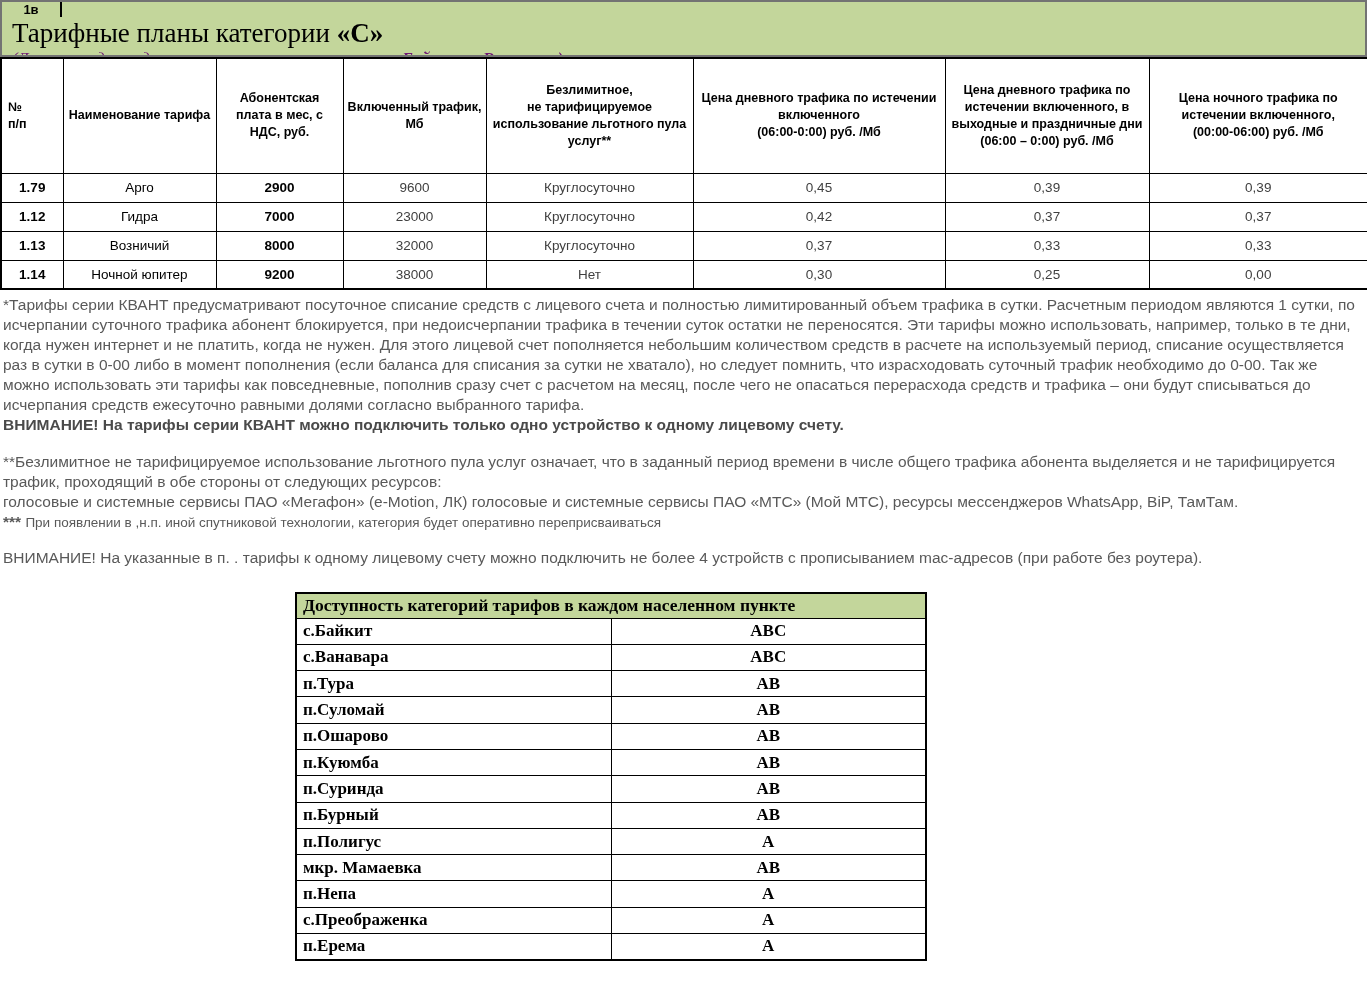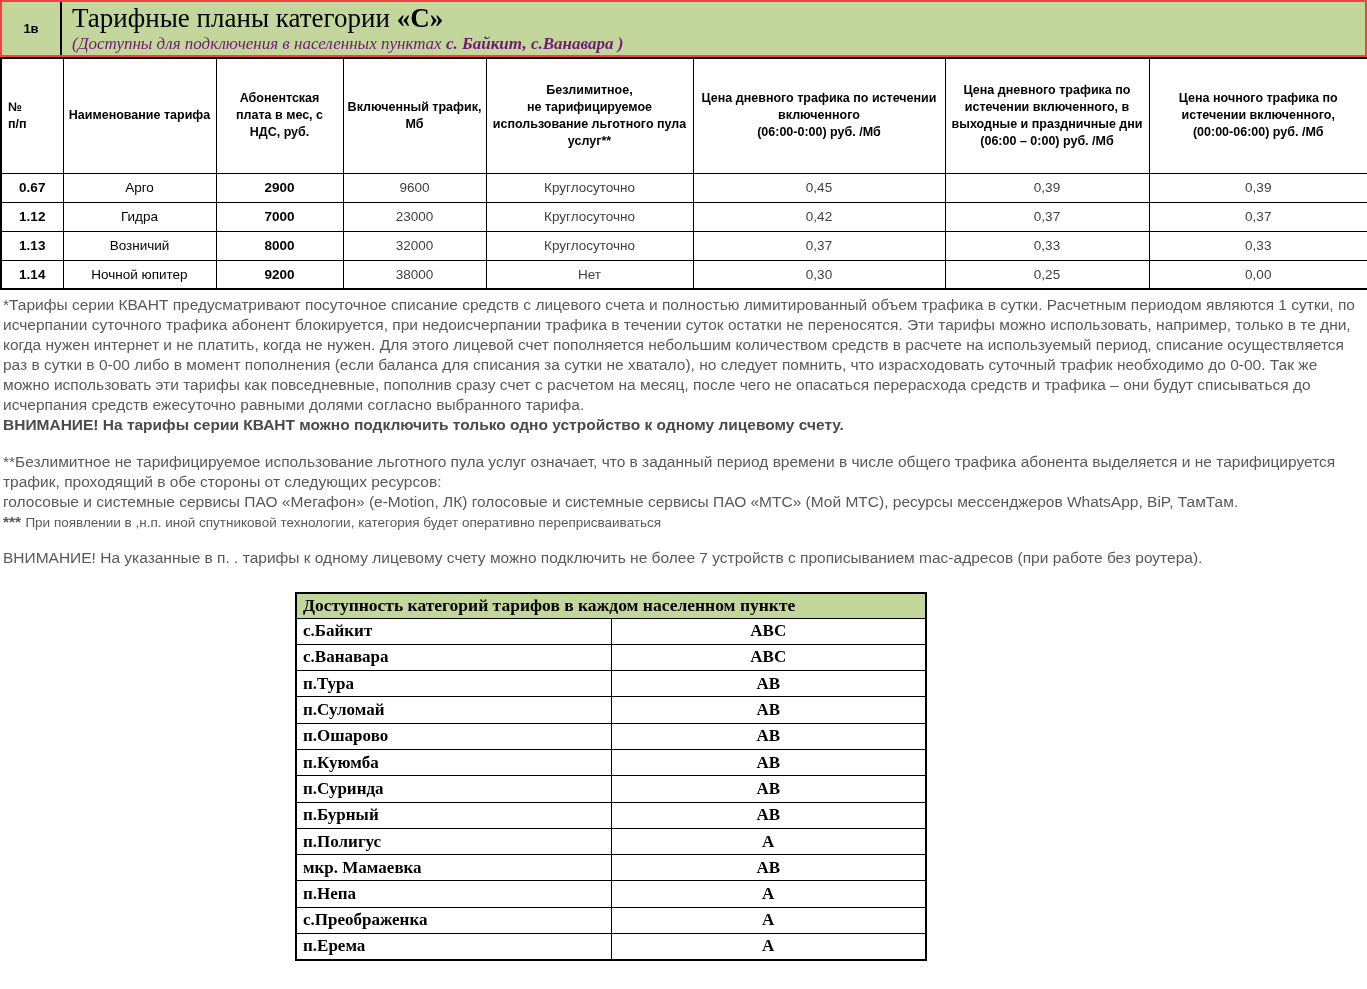--- a/index.html
+++ b/index.html
@@ -10,21 +10,22 @@
     color: #000;
   }
   .page { width: 1367px; position: relative; background: #fff; }
 
   
   .doc-header {
     display: flex;
     width: 1367px;
     height: 57px;
     background: #c3d69b;
-    border: 2px solid #ef4444;
+    border: 2px solid #737373;
+    flex-direction: column;
   }
   .badge-cell {
     width: 60px;
     border-right: 2px solid #000;
     display: flex; align-items: center; justify-content: center;
     font-size: 13px; font-weight: bold;
   }
   .title-cell { flex: 1; padding: 1px 8px 0 10px; overflow: hidden; }
   .title-line {
     font-family: "Liberation Serif", serif;
@@ -146,21 +147,21 @@
         <th>Цена  дневного трафика по истечении включенного
 (06:00-0:00) руб. /Мб</th>
         <th>Цена  дневного трафика по истечении включенного, в выходные и праздничные дни (06:00 – 0:00)  руб. /Мб</th>
         <th>Цена ночного трафика по истечении включенного,
 (00:00-06:00) руб. /Мб</th>
       </tr>
     </thead>
     <tbody>
 
         <tr>
-          <td class="c-num">0.67</td>
+          <td class="c-num">1.79</td>
           <td class="c-name">Арго</td>
           <td class="c-fee">2900</td>
           <td class="c-traffic">9600</td>
           <td class="c-unlim">Круглосуточно</td>
           <td class="c-price">0,45</td>
           <td class="c-price">0,39</td>
           <td class="c-price">0,39</td>
         </tr>
 
         <tr>
@@ -198,21 +199,21 @@
 
 
     </tbody>
   </table>
 
   <div class="notes">
     <p class="note"><span>*Тарифы серии КВАНТ предусматривают посуточное списание средств с лицевого счета и полностью лимитированный объем трафика в сутки. Расчетным периодом являются 1 сутки, по исчерпании суточного трафика абонент блокируется, при недоисчерпании трафика в течении суток остатки не переносятся. Эти тарифы можно использовать, например, только в те дни, когда нужен интернет и не платить, когда не нужен. Для этого лицевой счет пополняется небольшим количеством средств в расчете на используемый период, списание осуществляется раз в сутки в 0-00 либо в момент пополнения (если баланса для списания за сутки не хватало), но следует помнить, что израсходовать суточный трафик необходимо до 0-00. Так же можно использовать эти тарифы как повседневные, пополнив сразу счет с расчетом на месяц, после чего не опасаться перерасхода средств и трафика – они будут списываться до исчерпания средств ежесуточно равными долями согласно выбранного тарифа.</span><br><span class="attention"> ВНИМАНИЕ! На тарифы серии КВАНТ можно подключить только одно устройство к одному лицевому счету.</span></p>
 
     <p class="note mt"><span>**Безлимитное не тарифицируемое использование льготного пула услуг означает, что в заданный период времени в числе общего трафика абонента выделяется и не тарифицируется трафик, проходящий в обе стороны от следующих ресурсов:</span><br><span>голосовые и системные сервисы ПАО «Мегафон» (e-Motion, ЛК) голосовые и системные сервисы ПАО «МТС» (Мой МТС), ресурсы мессенджеров WhatsApp, BiP, ТамТам.</span><br><span class="stars">*** </span><span class="small">При появлении в ,н.п. иной спутниковой технологии, категория будет оперативно переприсваиваться</span></p>
 
-    <p class="note attention2">ВНИМАНИЕ! На указанные в п. . тарифы к одному лицевому счету можно подключить не более 7 устройств с прописыванием mac-адресов (при работе без роутера).</p>
+    <p class="note attention2">ВНИМАНИЕ! На указанные в п. . тарифы к одному лицевому счету можно подключить не более 4 устройств с прописыванием mac-адресов (при работе без роутера).</p>
   </div>
 
   <table class="avail">
     <thead>
       <tr>
         <th colspan="2">Доступность категорий тарифов в каждом населенном пункте</th>
       </tr>
     </thead>
     <tbody>
 

